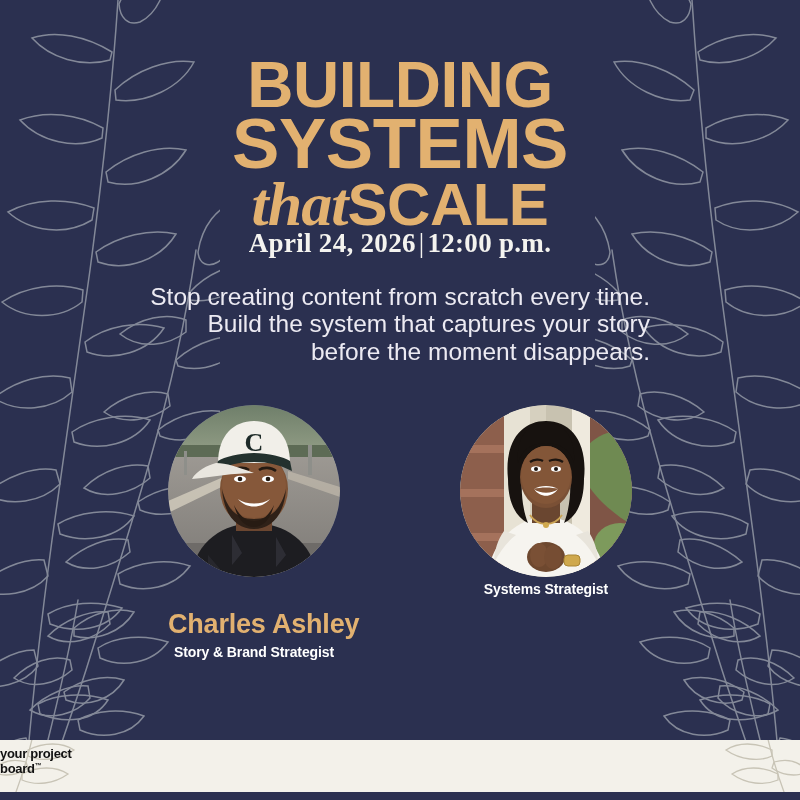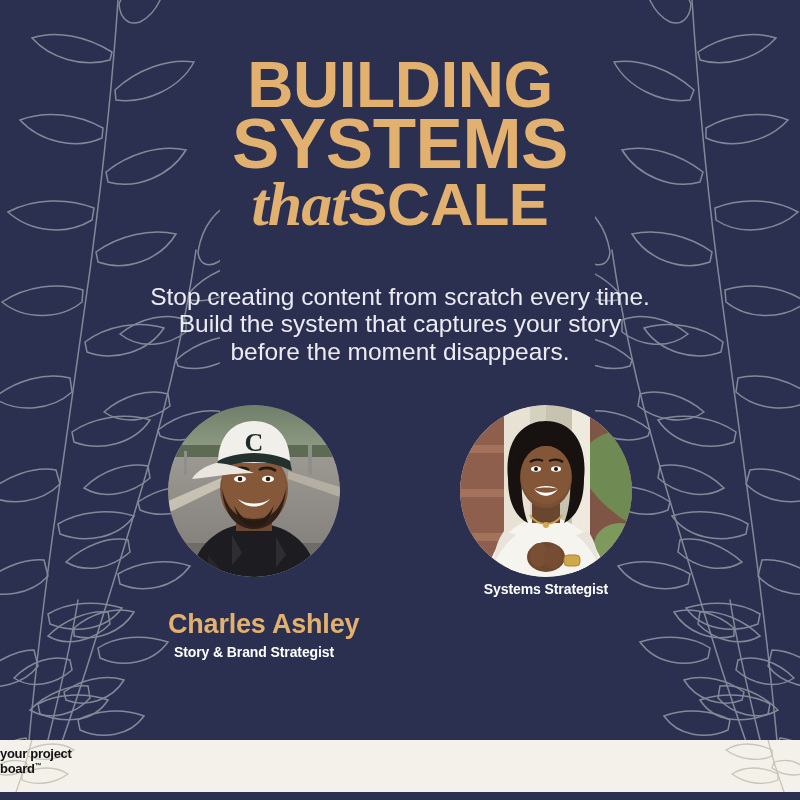--- a/index.html
+++ b/index.html
@@ -83,21 +83,21 @@
     font-weight: normal;
     padding: 0 3px;
   }
 
   
   .body-copy {
     position: absolute;
     top: 283px;
     left: 150px;
     width: 500px;
-    text-align: center;
+    text-align: right;
     color: #eceaf2;
     font-size: 24.5px;
     line-height: 1.12;
     font-weight: normal;
   }
 
   
   .speakers {
     position: absolute;
     top: 405px;
@@ -281,20 +281,21 @@
       </g>
     </svg>
   </div>
 
   <div class="title-block">
     <div class="title-line title-line-1">BUILDING</div>
     <div class="title-line title-line-2">SYSTEMS</div>
     <div class="title-line title-line-3"><span class="title-italic">that</span><span>SCALE</span></div>
   </div>
 
+  <div class="date-line"><span>April 24, 2026</span><span class="date-sep">|</span><span>12:00 p.m.</span></div>
 
   <div class="body-copy">Stop creating content from scratch every time. Build the system that captures your story before the moment disappears.</div>
 
   <div class="speakers">
 
     <div class="speaker">
       <div class="avatar">
         <svg viewBox="0 0 172 172">
           <defs>
             <clipPath id="clipL">

